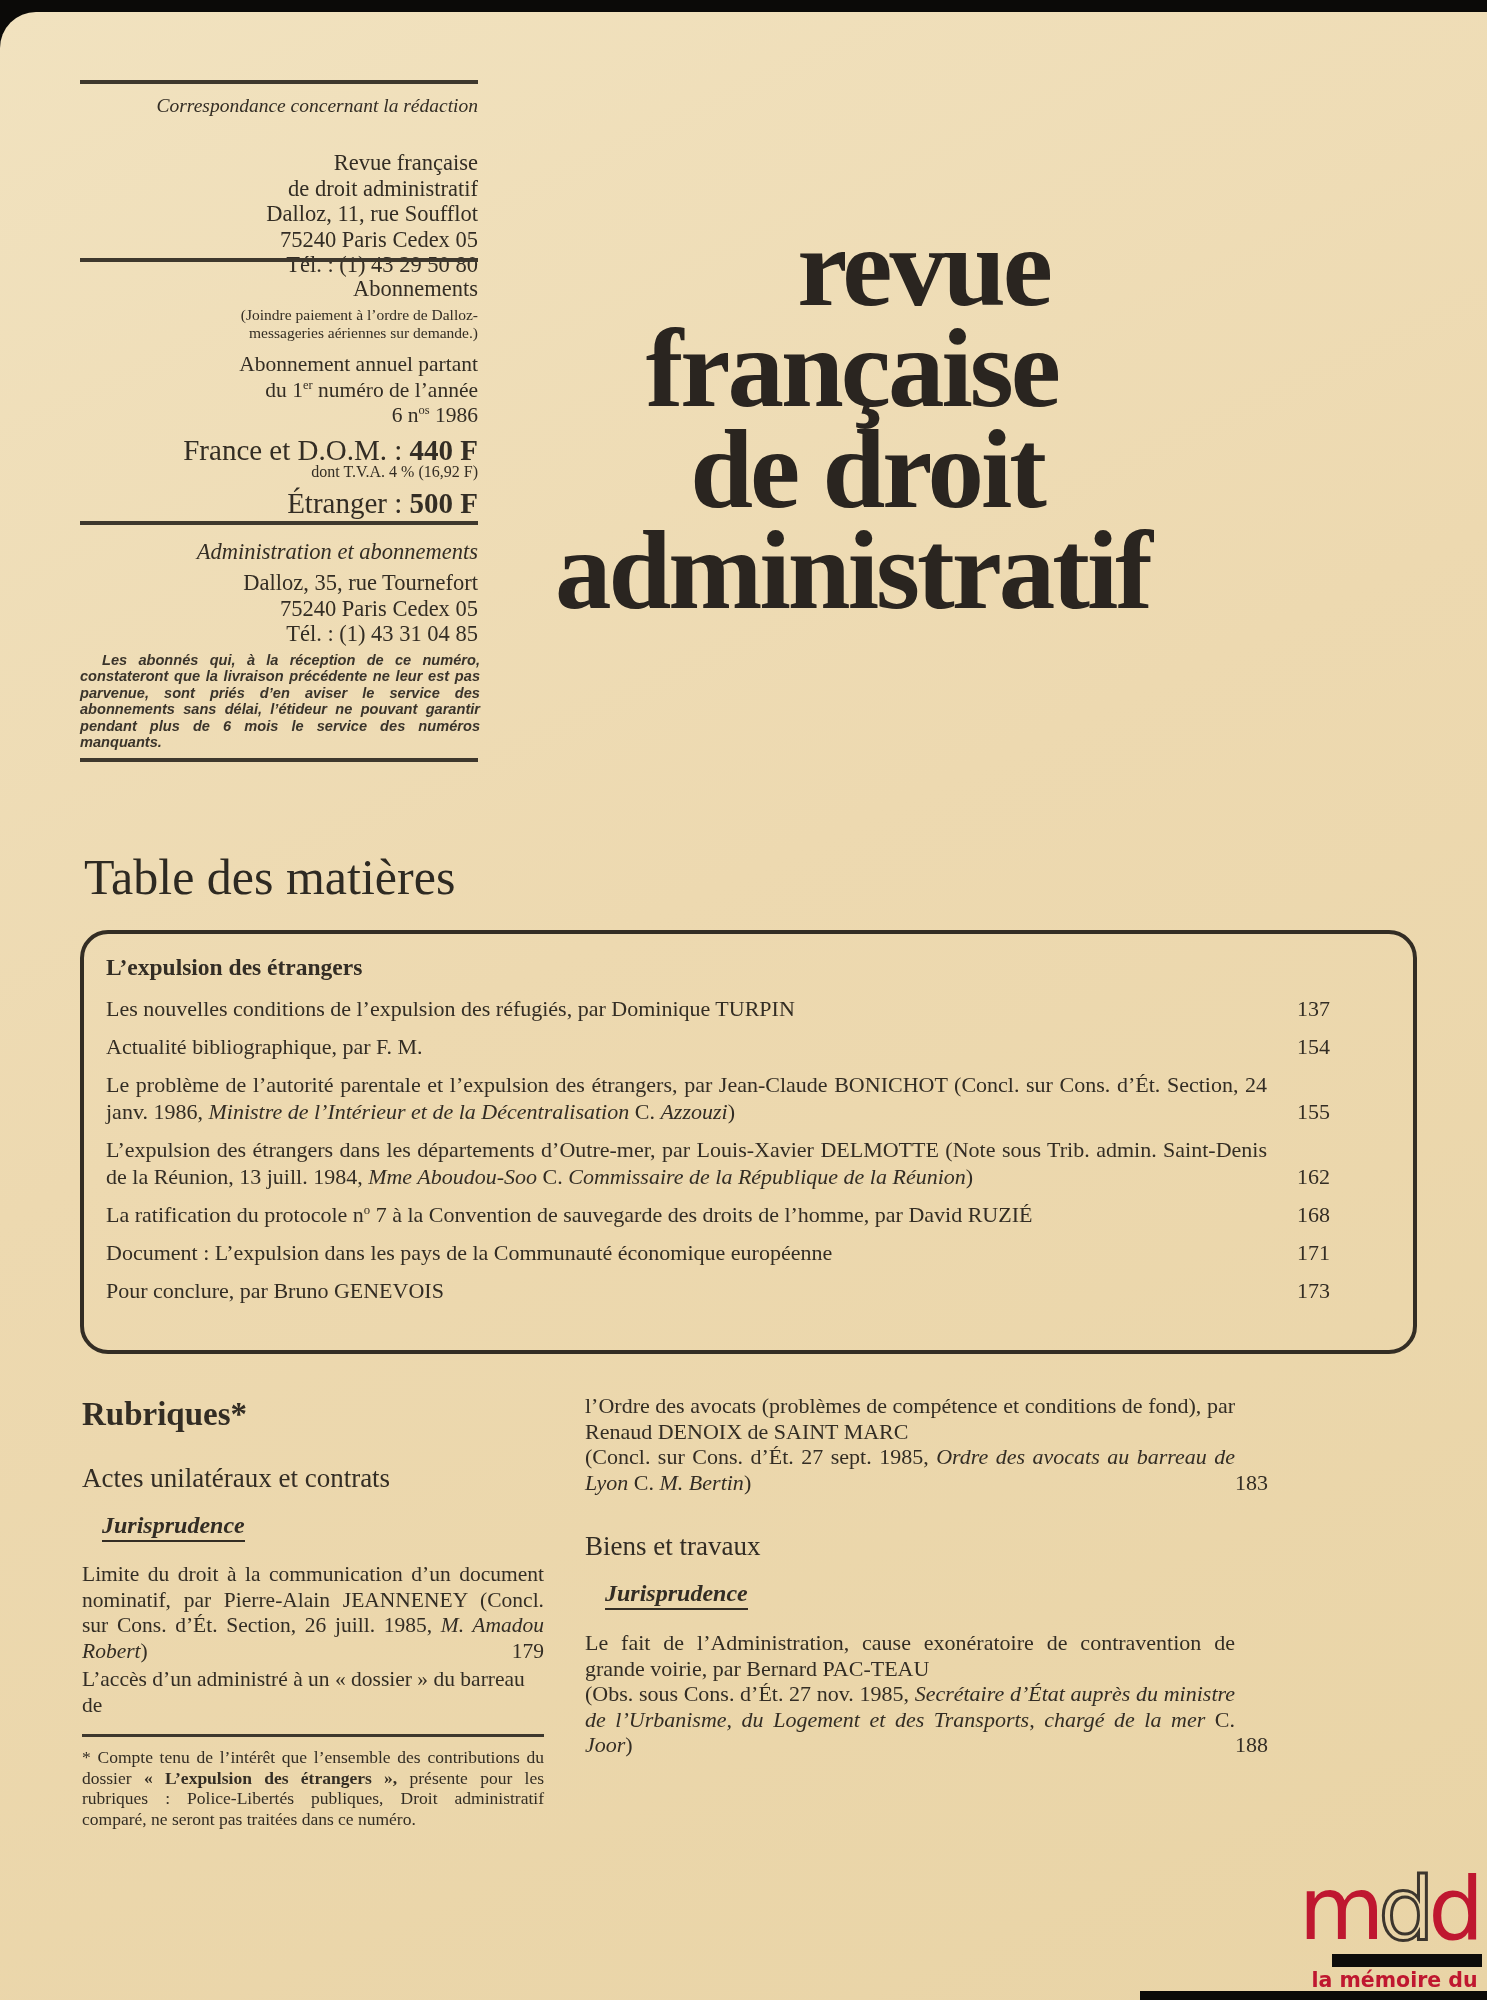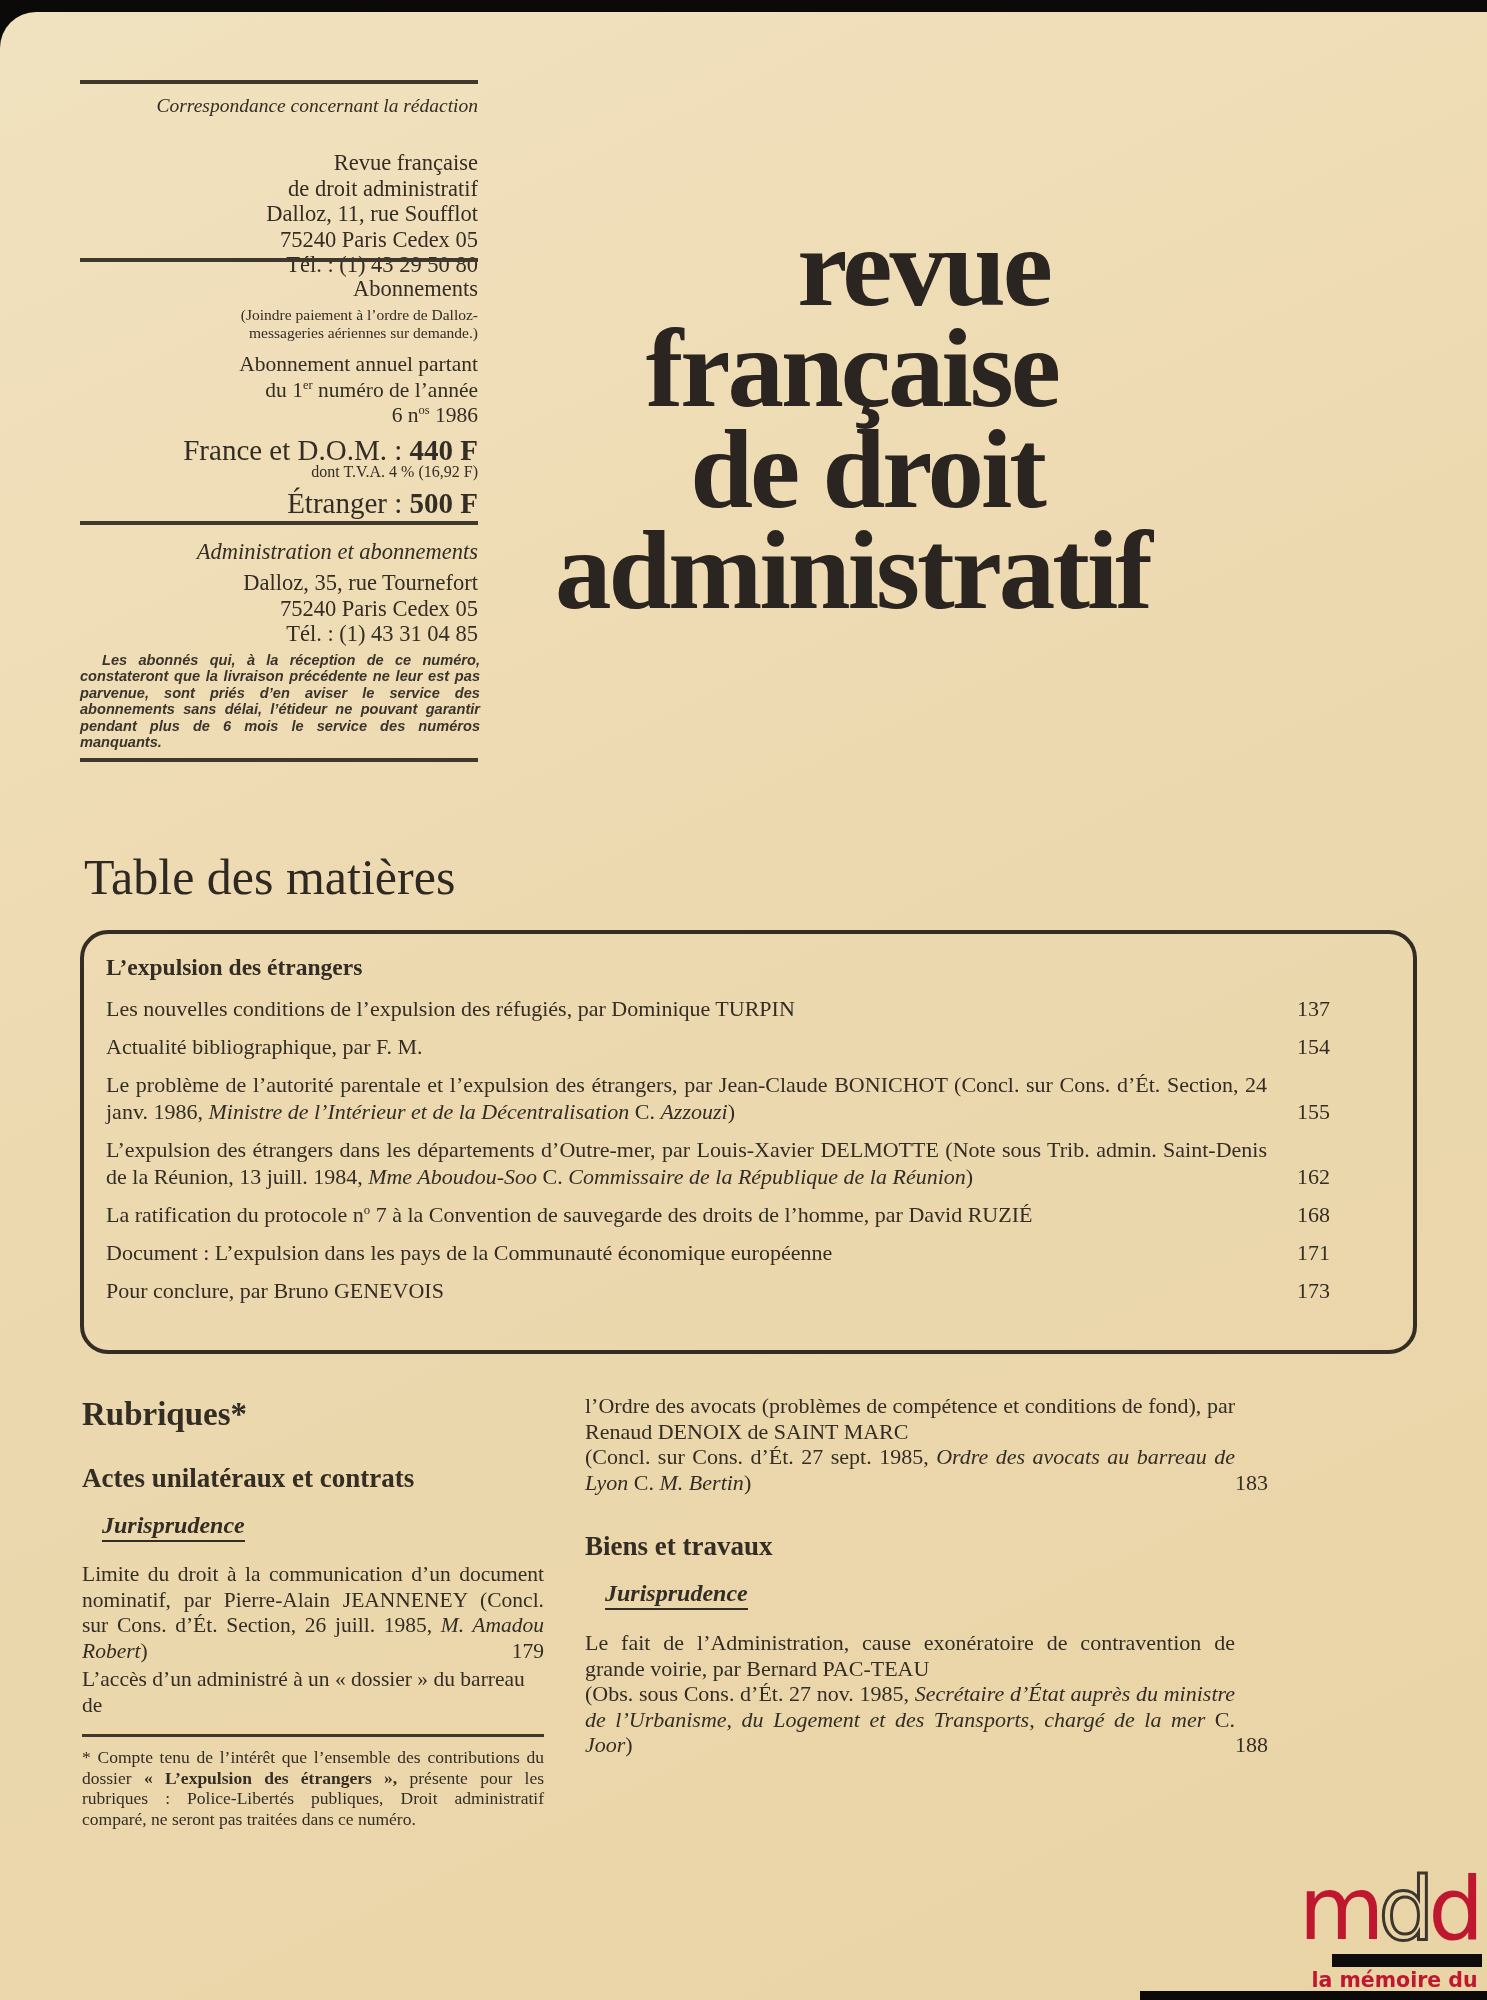--- a/index.html
+++ b/index.html
@@ -40,21 +40,21 @@
            padding:20px 64px 14px 22px;}
   .toc-section{font-weight:700;font-size:23.5px;margin-bottom:14px;}
   .entry{display:flex;margin-bottom:11px;font-size:22px;line-height:27px;}
   .entry-text{flex:1;text-align:justify;padding-right:30px;}
   .entry-page{width:52px;text-align:left;align-self:flex-end;}
   i{font-style:italic;}
   
   .rub-left{left:82px;top:1396px;width:462px;}
   .rub-right{left:585px;top:1393px;width:760px;}
   .rub-title{font-weight:700;font-size:33px;margin:0 0 30px 0;}
-  .rub-sec{font-weight:700;font-size:27px;margin:0 0 18px 0;}
+  .rub-sec{font-weight:400;font-size:27px;margin:0 0 18px 0;}
   .rub-sub{font-weight:700;font-style:italic;font-size:24px;margin:0 0 20px 20px;
            display:inline-block;border-bottom:2.5px solid #332d24;padding-bottom:1px;}
   .colentry{position:relative;font-size:21.5px;line-height:25.5px;text-align:justify;}
   .colentry .pg{position:absolute;right:0;bottom:0;margin-left:28px;}
   .cont-line{font-size:21.5px;line-height:26px;margin-top:2px;}
   .r-entry{display:flex;font-size:22px;line-height:25.5px;}
   .r-entry .entry-text{flex:none;width:650px;padding-right:0;}
   .r-entry .entry-page{flex:1;}
   .fn-rule{height:3px;background:#3e382d;margin:16px 0 10px 0;}
   .footnote{font-size:17.5px;line-height:20.5px;text-align:justify;}

